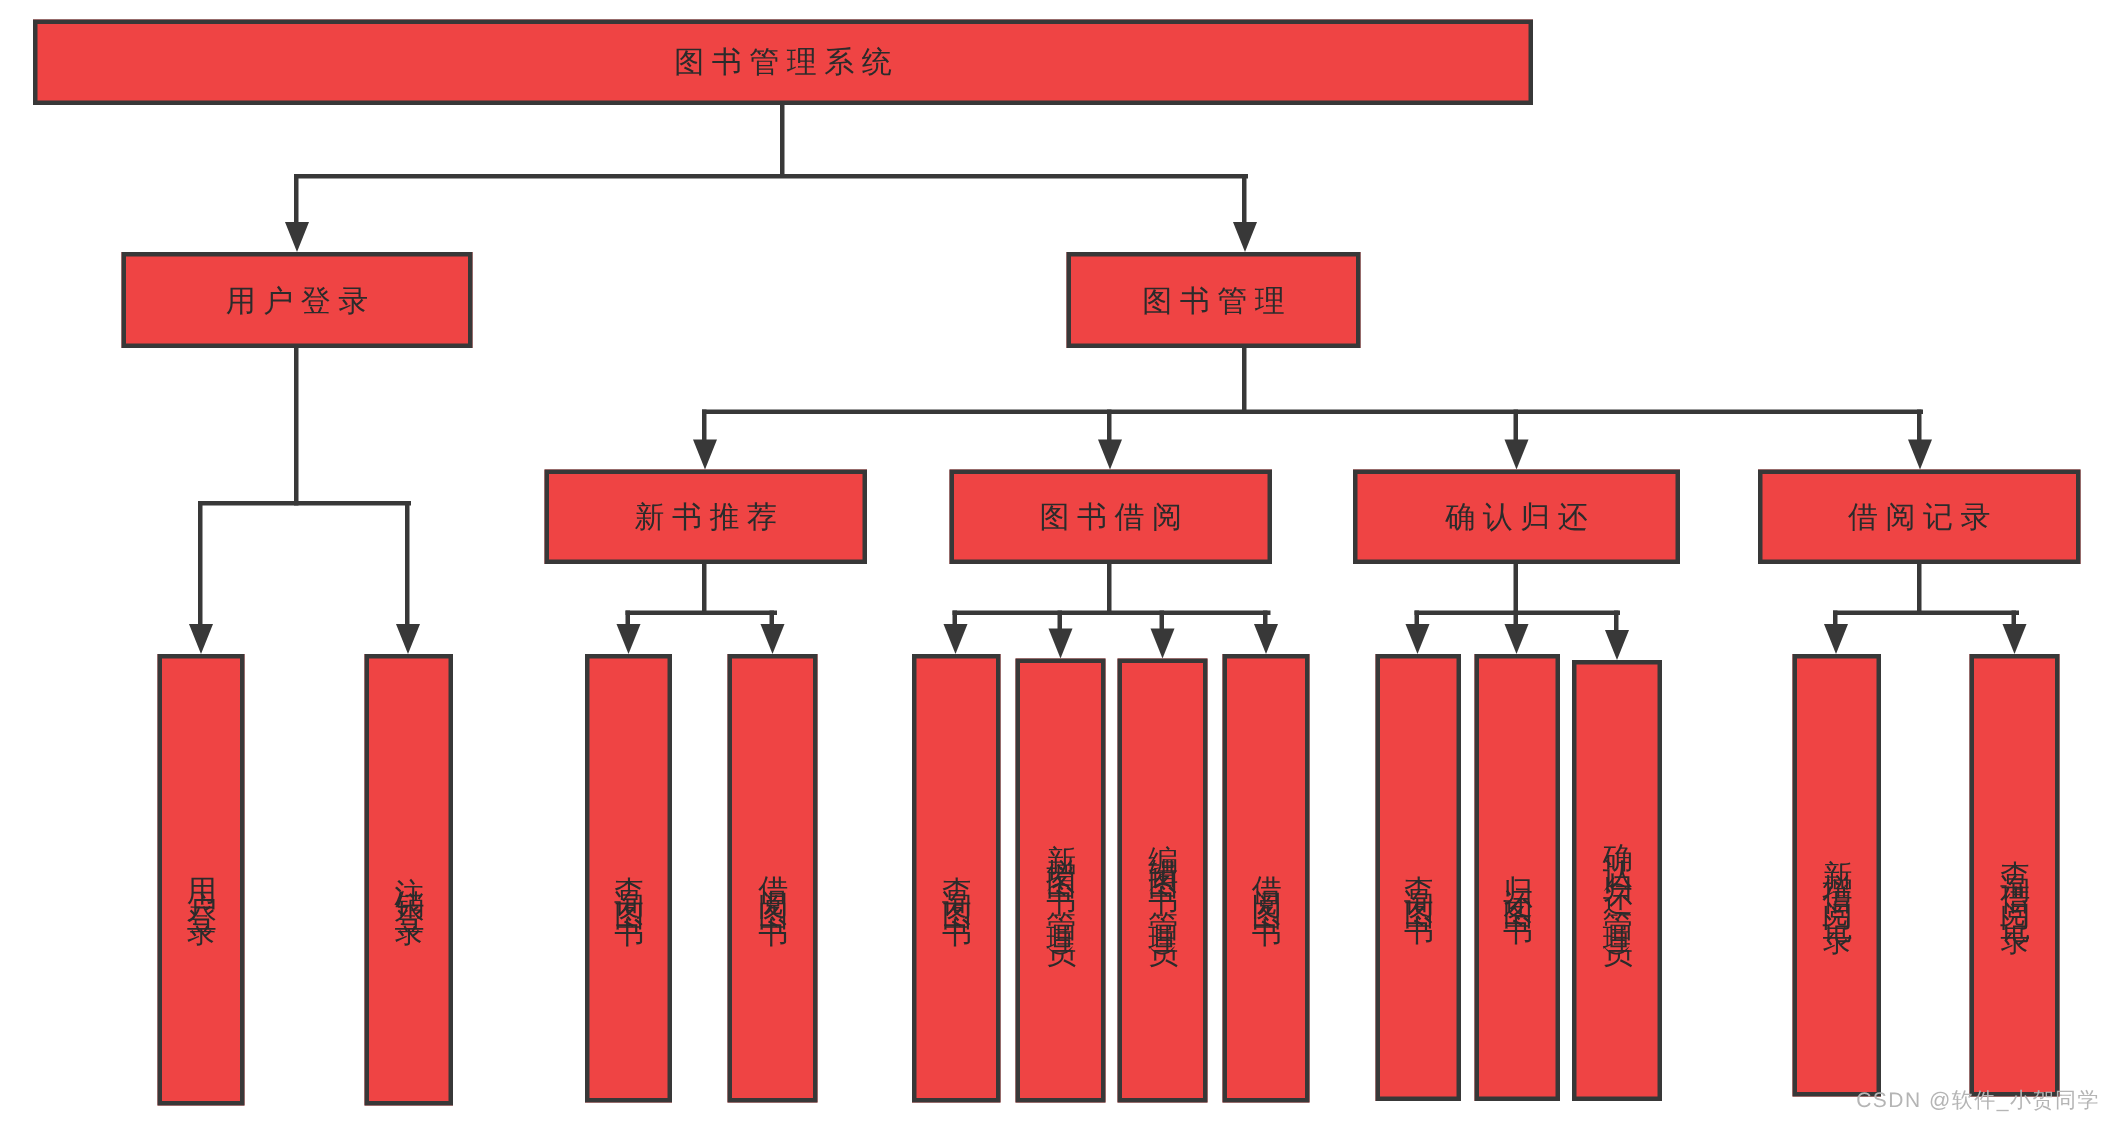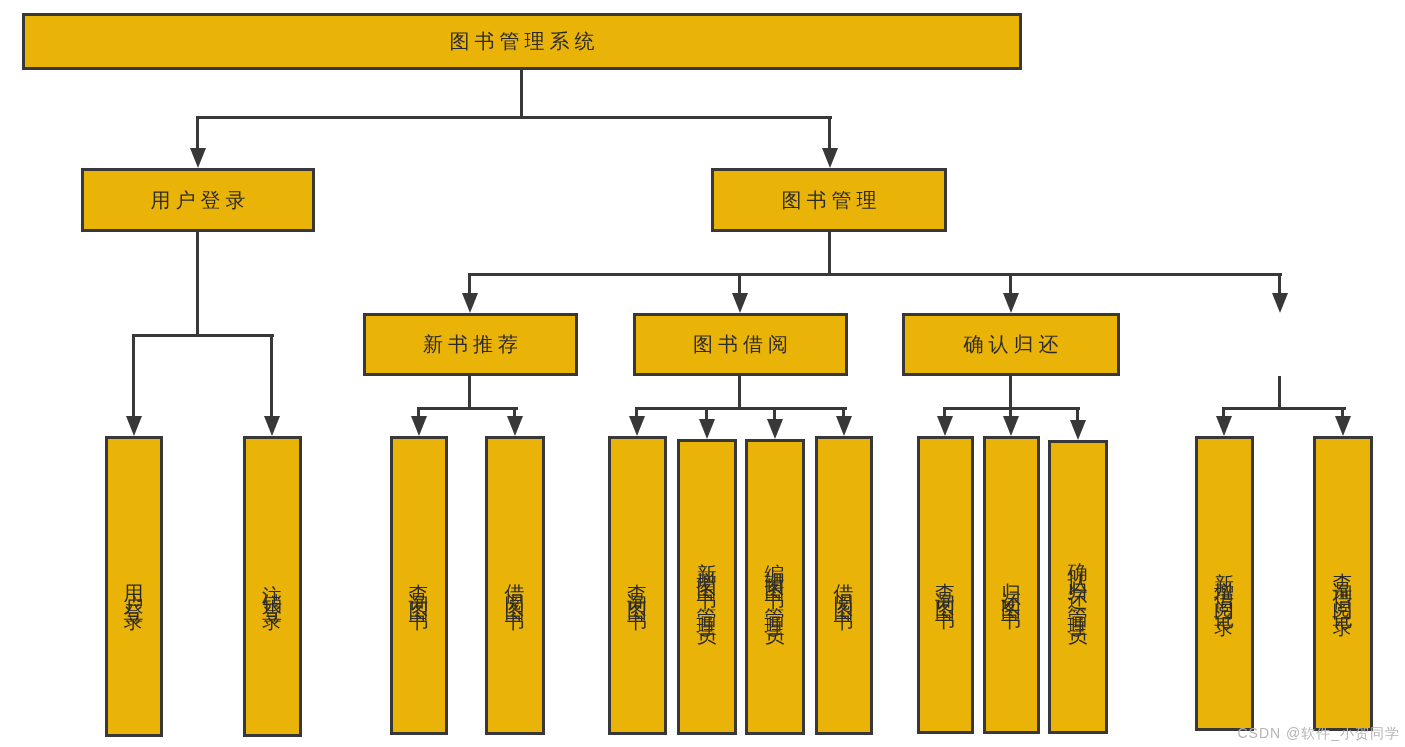--- a/index.html
+++ b/index.html
@@ -1,21 +1,21 @@
 <!DOCTYPE html>
 <html><head>
 <meta charset="utf-8">
 <style>
   html,body { margin:0; padding:0; background:#ffffff; }
   .canvas {
     position:relative; width:1405px; height:747px; background:#ffffff;
     font-family:"Liberation Sans","DejaVu Sans",sans-serif; overflow:hidden;
   }
   .node {
-    position:absolute; background:#eab308; border:3px solid #383838;
+    position:absolute; background:#ef4444; border:3px solid #383838;
     box-sizing:border-box; display:flex; align-items:center; justify-content:center;
     color:#2b2b2b; font-size:20px;
   }
   .node.h span { letter-spacing:5px; text-indent:5px; white-space:nowrap; }
   .node.v span {
     writing-mode:vertical-rl; text-orientation:mixed;
     letter-spacing:9px; line-height:1; white-space:nowrap;
   }
   .line { position:absolute; background:#383838; }
   .arrow {
@@ -40,21 +40,21 @@
   <div class="line" style="left:520px;top:70px;width:3px;height:48px"></div>
   <div class="line" style="left:196px;top:116px;width:636px;height:3px"></div>
   <div class="line" style="left:196px;top:116px;width:3px;height:34px"></div>
   <div class="arrow" style="left:190px;top:148px"></div>
   <div class="line" style="left:828px;top:116px;width:3px;height:34px"></div>
   <div class="arrow" style="left:822px;top:148px"></div>
 
   <div class="node h" style="left:81px;top:168px;width:234px;height:64px">
     <span>用户登录</span>
   </div>
-  <div class="node h" style="left:711px;top:168px;width:236px;height:64px">
+  <div class="node h" style="left:711px;top:168px;width:196px;height:64px">
     <span>图书管理</span>
   </div>
 
   <div class="line" style="left:196px;top:232px;width:3px;height:105px"></div>
   <div class="line" style="left:132px;top:334px;width:142px;height:3px"></div>
   <div class="line" style="left:132px;top:334px;width:3px;height:82px"></div>
   <div class="arrow" style="left:126px;top:416px"></div>
   <div class="line" style="left:270px;top:334px;width:3px;height:82px"></div>
   <div class="arrow" style="left:264px;top:416px"></div>
 
@@ -70,20 +70,23 @@
   <div class="arrow" style="left:1272px;top:293px"></div>
 
   <div class="node h" style="left:363px;top:313px;width:215px;height:63px">
     <span>新书推荐</span>
   </div>
   <div class="node h" style="left:633px;top:313px;width:215px;height:63px">
     <span>图书借阅</span>
   </div>
   <div class="node h" style="left:902px;top:313px;width:218px;height:63px">
     <span>确认归还</span>
+  </div>
+  <div class="node h" style="left:1172px;top:313px;width:215px;height:63px">
+    <span>借阅记录</span>
   </div>
 
   <div class="line" style="left:468px;top:376px;width:3px;height:34px"></div>
   <div class="line" style="left:417px;top:407px;width:101px;height:3px"></div>
   <div class="line" style="left:417px;top:407px;width:3px;height:11px"></div>
   <div class="arrow" style="left:411px;top:416px"></div>
   <div class="line" style="left:513px;top:407px;width:3px;height:11px"></div>
   <div class="arrow" style="left:507px;top:416px"></div>
 
   <div class="line" style="left:738px;top:376px;width:3px;height:34px"></div>

